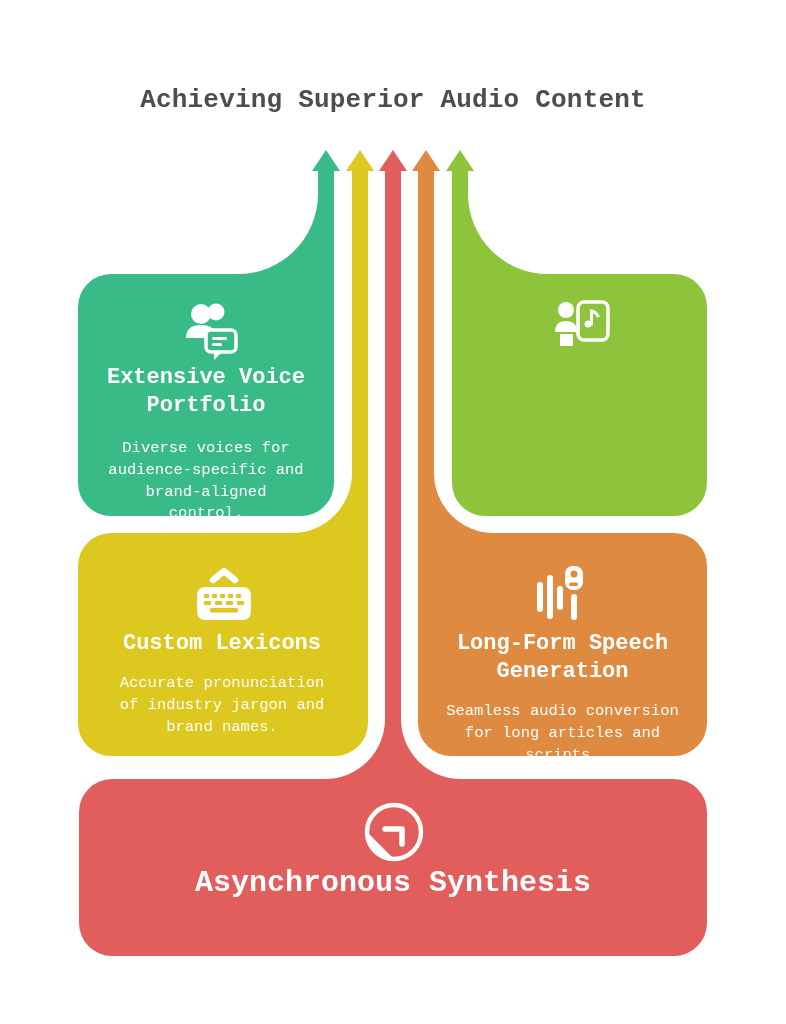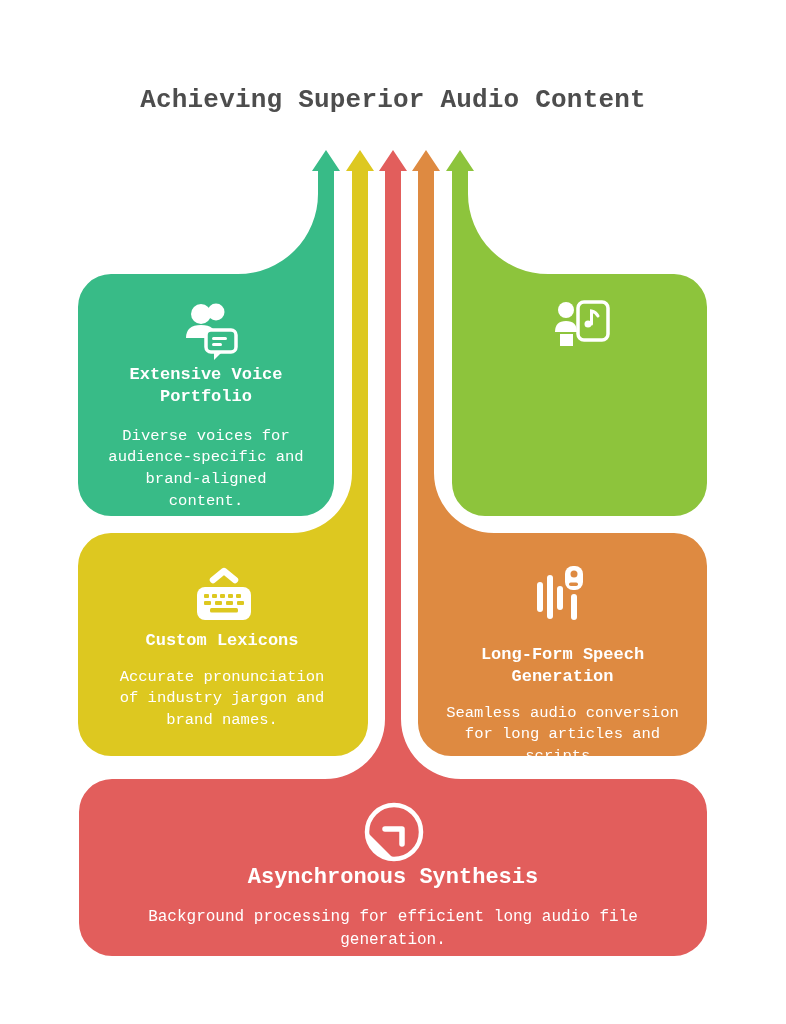--- a/index.html
+++ b/index.html
@@ -17,30 +17,30 @@
     font-size:26px;font-weight:700;
     color:var(--title_text,#4d4d4d);
     letter-spacing:.2px;
   }
   .flow-svg{position:absolute;left:0;top:0;}
   .card-text{
     position:absolute;
     text-align:center;
     color:var(--card_text,#ffffff);
   }
-  .card-heading{font-size:17px;font-weight:700;line-height:1.28;}
+  .card-heading{font-size:22px;font-weight:700;line-height:1.28;}
   .card-body{font-size:15.5px;line-height:1.4;margin-top:18px;}
   .text-green{left:106px;top:348px;width:200px;}
   .text-lightgreen{left:480px;top:348px;width:200px;}
   .text-yellow{left:112px;top:614px;width:220px;}
   .text-yellow .card-body{margin-top:15px;}
-  .text-orange{left:442px;top:628px;width:241px;}
+  .text-orange{left:442px;top:614px;width:241px;}
   .text-orange .card-body{margin-top:15px;}
   .text-red{left:118px;top:848px;width:550px;}
-  .text-red .card-heading{font-size:22px;}
+  .text-red .card-heading{font-size:30px;}
   .text-red .card-body{font-size:16px;margin-top:14px;}
 </style>
 </head>
 <body>
 
 <div class="canvas">
 
   <h1 class="title">Achieving Superior Audio Content</h1>
 
   <svg class="flow-svg" width="786" height="1024" viewBox="0 0 786 1024">
@@ -115,34 +115,33 @@
 
     <g transform="translate(394,816)">
       <circle cx="0" cy="0" r="27" fill="none" stroke="#fff" stroke-width="4.5"></circle>
       <path d="M -27 0 A 27 27 0 0 0 0 27 Z" fill="#fff"></path>
       <path d="M -9 -3 L 8 -3 L 8 12" stroke="#fff" stroke-width="5.5" fill="none" stroke-linecap="round" stroke-linejoin="round"></path>
     </g>
   </svg>
 
   <div class="card-text text-green">
     <div class="card-heading">Extensive Voice Portfolio</div>
-    <div class="card-body">Diverse voices for audience-specific and brand-aligned content.</div>
+    <div class="card-body">Diverse voices for audience-specific and brand-aligned control.</div>
   </div>
 
   <div class="card-text text-lightgreen">
   </div>
 
   <div class="card-text text-yellow">
     <div class="card-heading">Custom Lexicons</div>
     <div class="card-body">Accurate pronunciation of industry jargon and brand names.</div>
   </div>
 
   <div class="card-text text-orange">
     <div class="card-heading">Long-Form Speech Generation</div>
     <div class="card-body">Seamless audio conversion for long articles and scripts.</div>
   </div>
 
   <div class="card-text text-red">
     <div class="card-heading">Asynchronous Synthesis</div>
-    <div class="card-body">Background processing for efficient long audio file generation.</div>
   </div>
 
 </div>
 
 </body></html>

